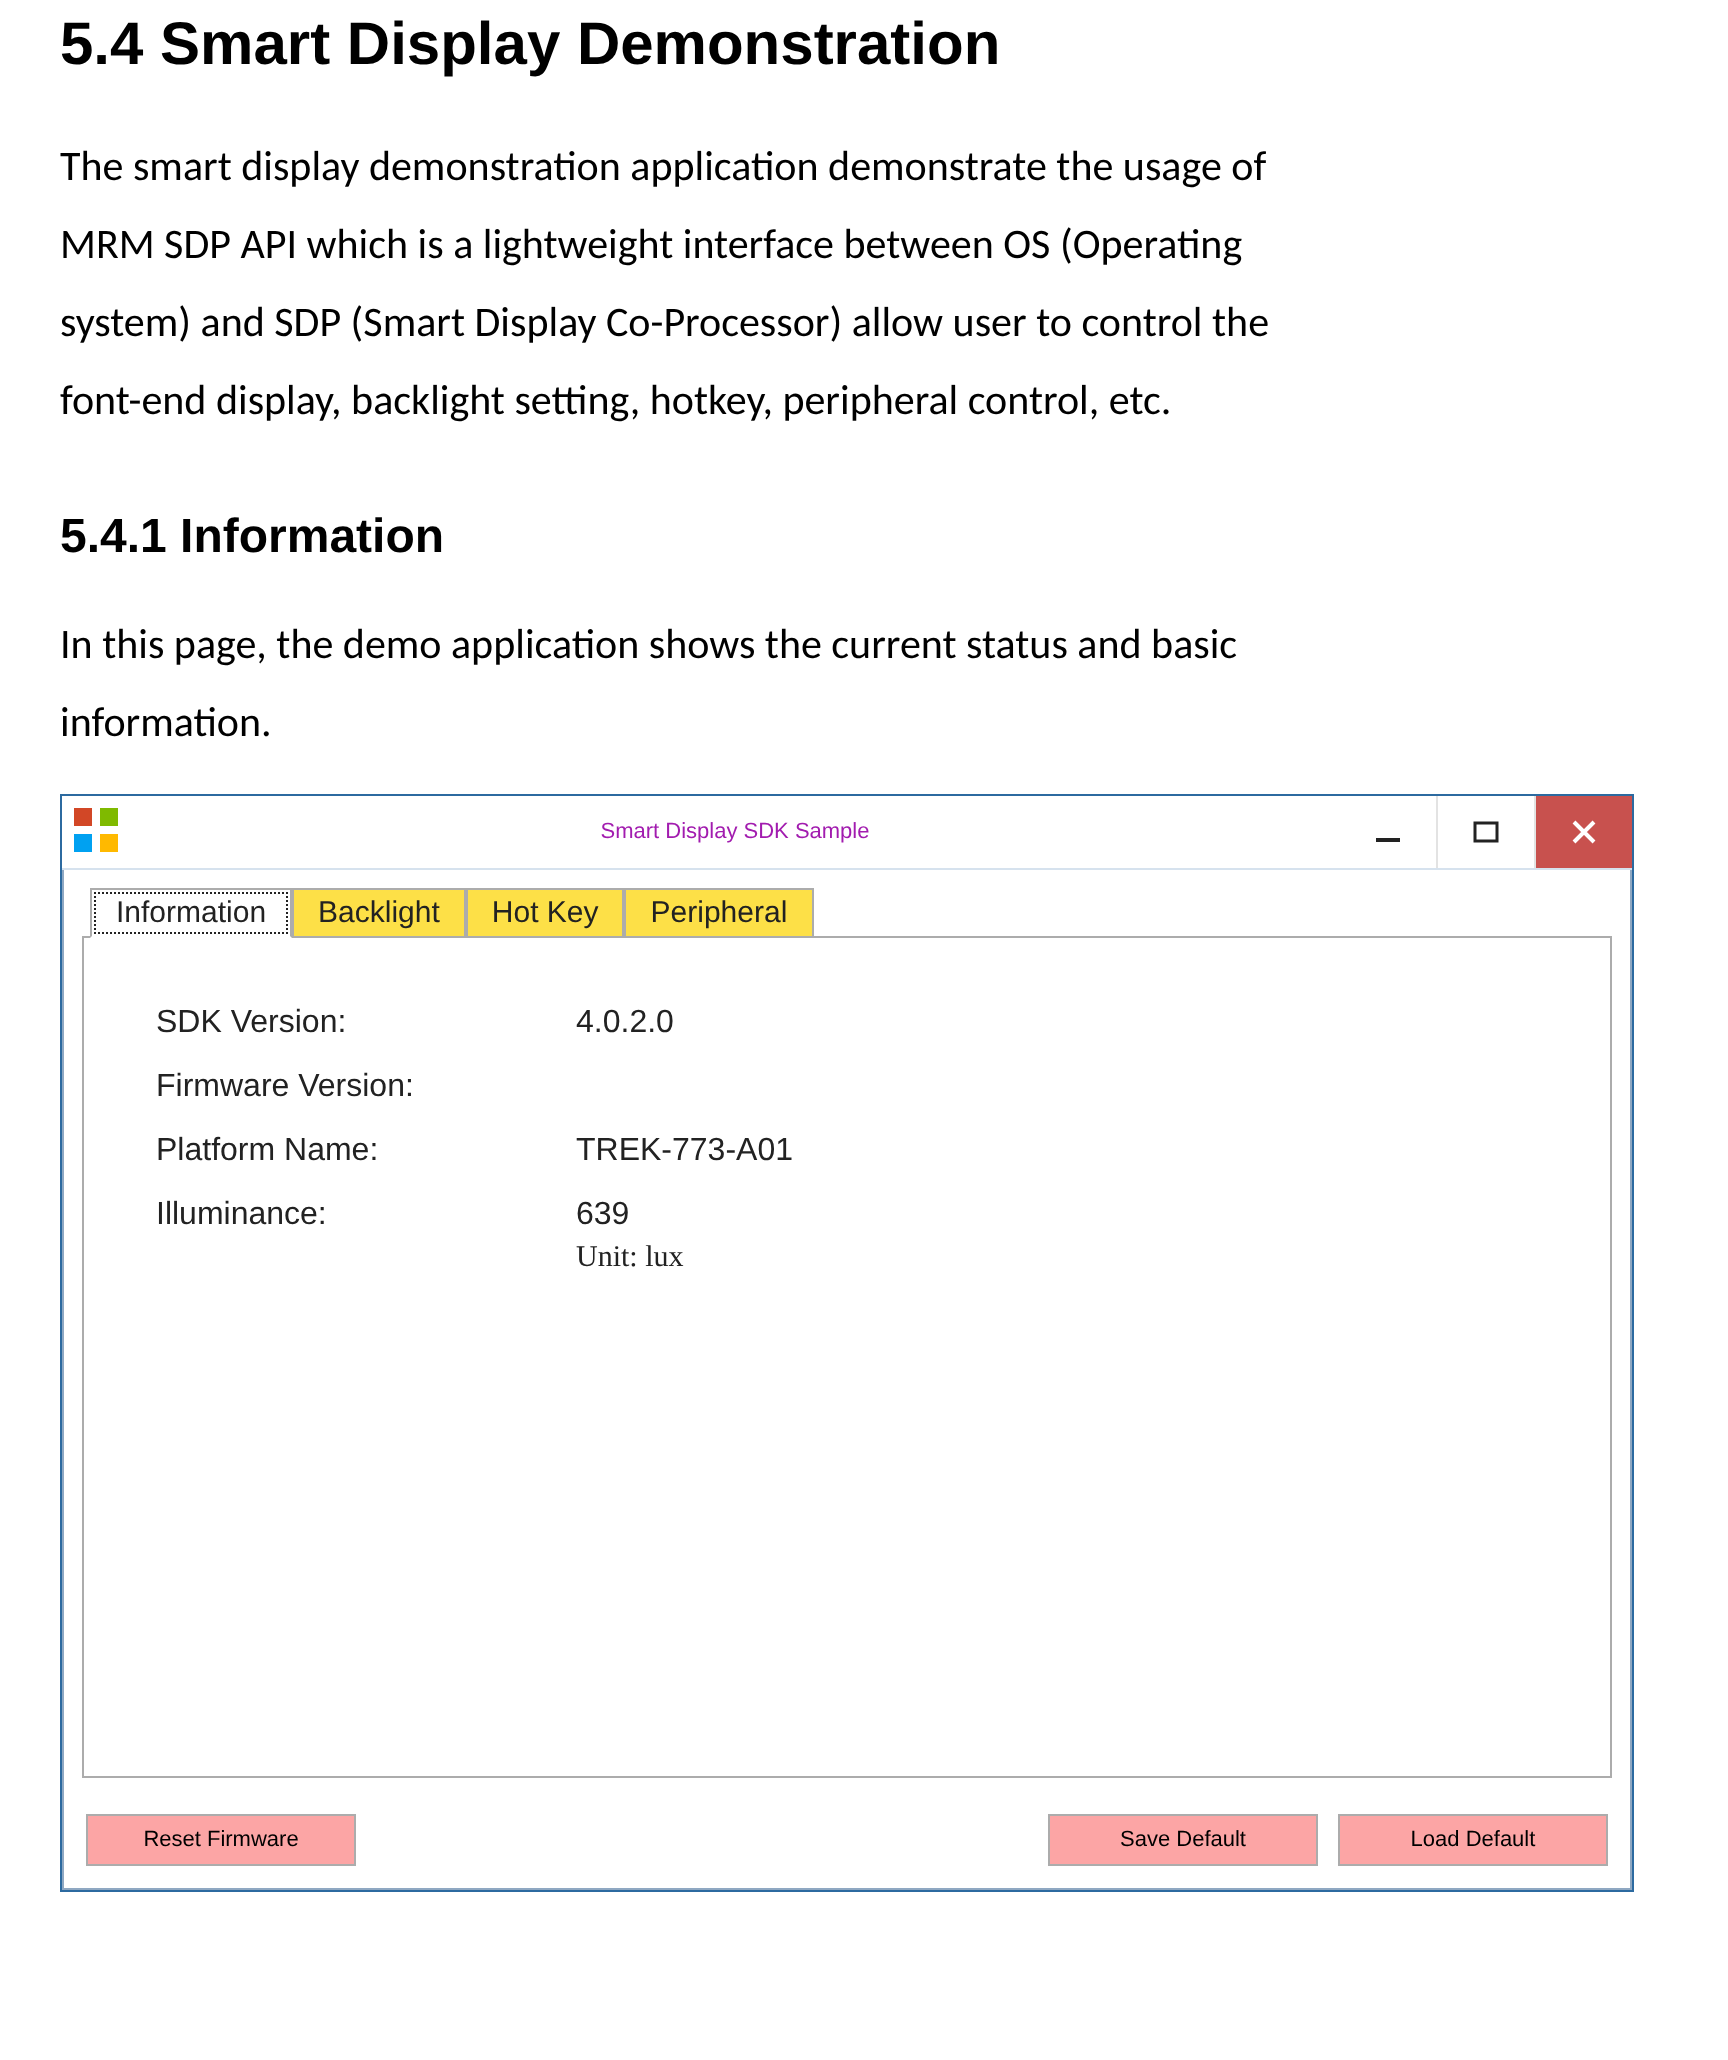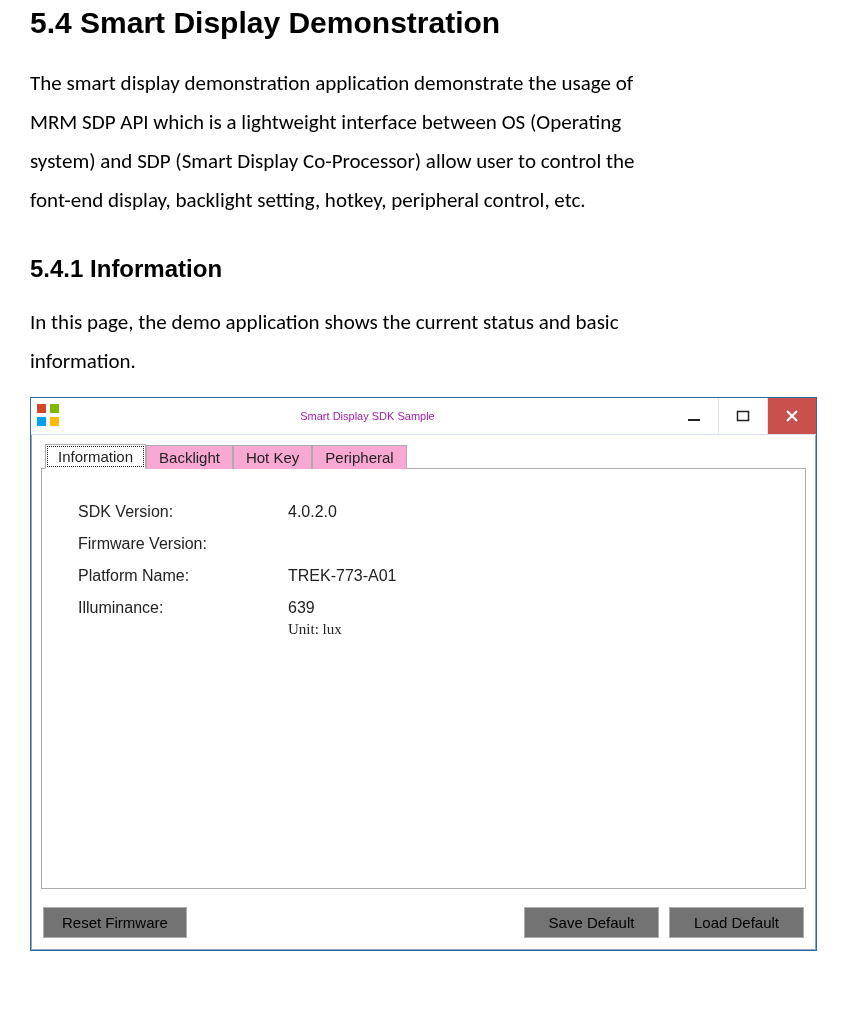--- a/index.html
+++ b/index.html
@@ -84,29 +84,29 @@
   }
   .tbtn.minimize { }
   .tbtn.maximize { border-left: 1px solid #e3e3e3; border-right: 1px solid #e3e3e3; }
   .tbtn.close { background: #c8514e; color: #fff; }
   .tbtn svg { display:block; }
   .client {
     padding: 8px 10px 10px 10px;
   }
   .tabstrip {
     display: flex;
-    align-items: flex-end;
+    align-items: flex-start;
     border-bottom: 1px solid #acacac;
     margin-bottom: 0;
     padding-left: 4px;
   }
   .tab {
     border: 1px solid #acacac;
     border-bottom: none;
-    background: #f9a8d4;
+    background: #fde047;
     padding: 3px 12px;
     margin-right: 0;
     font-size: 15px;
     position: relative;
     top: 1px;
     cursor: pointer;
   }
   .tab.active {
     background: #fff;
     border-bottom: 1px solid #fff;
@@ -138,25 +138,25 @@
     margin-left: 210px;
     font-family: "Times New Roman", serif;
     font-size: 15px;
   }
   .footer-buttons {
     display: flex;
     padding: 8px 12px 12px 12px;
   }
   .btn {
     border: 1px solid #acacac;
-    background: #737373;
+    background: #fca5a5;
     padding: 6px 18px;
     min-width: 135px;
     font-family: inherit;
-    font-size: 15px;
+    font-size: 11px;
     cursor: pointer;
     text-align: center;
   }
   .footer-buttons .spacer { flex: 1; }
   .footer-buttons .btn + .btn { margin-left: 10px; }
 </style>
 </head>
 <body>
 
 <div class="page">

